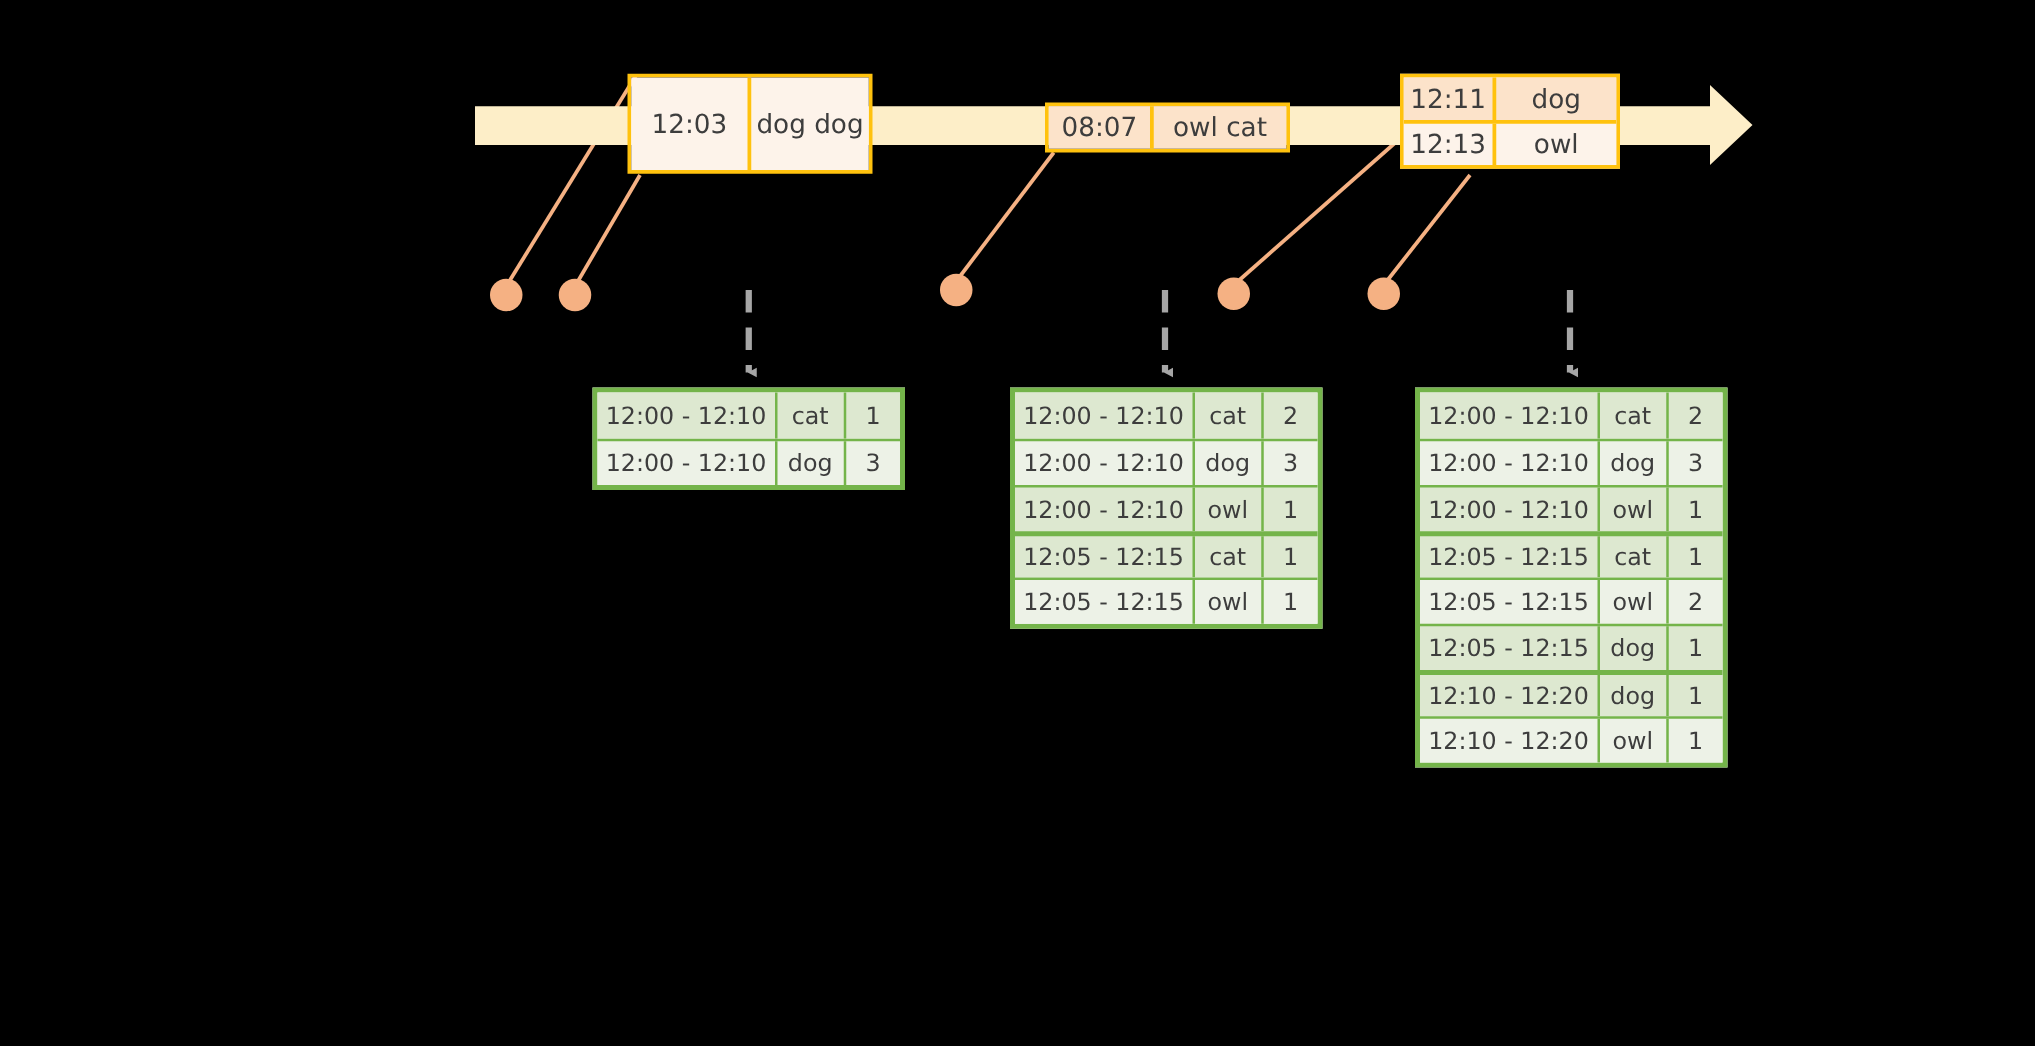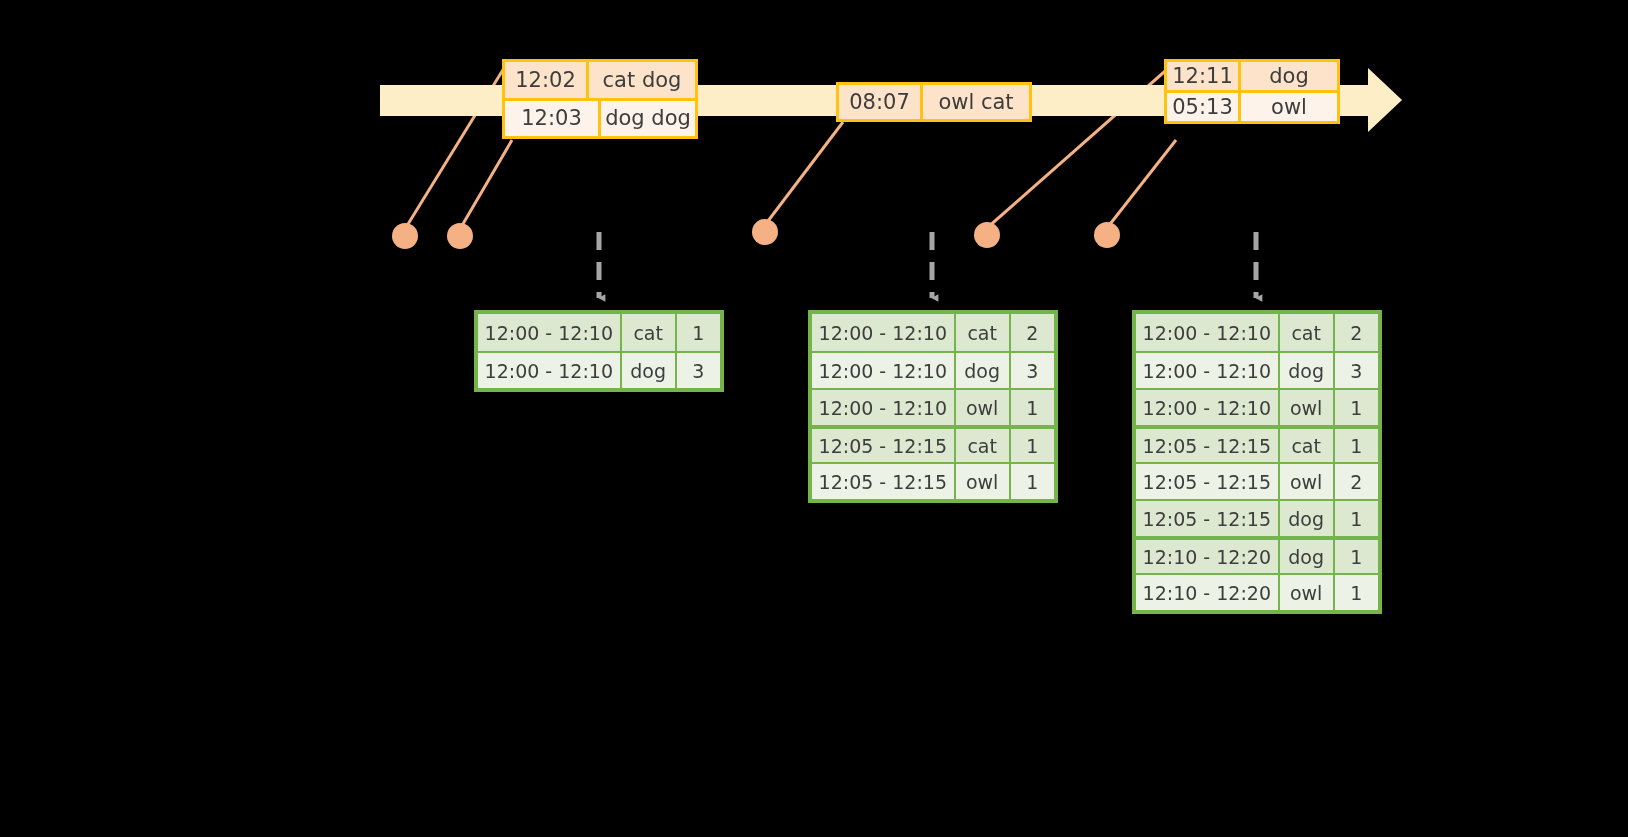--- a/index.html
+++ b/index.html
@@ -158,42 +158,38 @@
         <line x1="932" y1="232" x2="932" y2="298" stroke="#a6a6a6" stroke-width="5" stroke-dasharray="18 12" marker-end="url(#grayhead)"></line>
         <line x1="1256" y1="232" x2="1256" y2="298" stroke="#a6a6a6" stroke-width="5" stroke-dasharray="18 12" marker-end="url(#grayhead)"></line>
       </g>
   </svg>
 
   <div class="timeline-bar" style="left: 380px; top: 85px; width: 990px; height: 31px;"></div>
   <div class="timeline-arrowhead" style="left: 1368px; top: 68px;"></div>
 
   <div id="event-boxes">
       <div class="event-box" style="left: 502px; top: 59px; width: 196px; height: 80px;">
-        <div class="event-row shaded">
-          <div class="event-time" style="width: 84px;">12:02</div>
-          <div class="event-words">cat dog</div>
-        </div>
         <div class="event-row plain">
           <div class="event-time" style="width: 96px;">12:03</div>
           <div class="event-words">dog dog</div>
         </div>
       </div>
       <div class="event-box" style="left: 836px; top: 82px; width: 196px; height: 40px;">
         <div class="event-row shaded">
           <div class="event-time" style="width: 84px;">08:07</div>
           <div class="event-words">owl cat</div>
         </div>
       </div>
-      <div class="event-box" style="left: 1164px; top: 59px; width: 176px; height: 65px;">
+      <div class="event-box" style="left: 1120px; top: 59px; width: 176px; height: 76px;">
         <div class="event-row shaded">
           <div class="event-time" style="width: 74px;">12:11</div>
           <div class="event-words">dog</div>
         </div>
         <div class="event-row plain">
-          <div class="event-time" style="width: 74px;">05:13</div>
+          <div class="event-time" style="width: 74px;">12:13</div>
           <div class="event-words">owl</div>
         </div>
       </div>
     </div>
   <div id="dots">
       <div class="dot" style="left: 392px; top: 223px;"></div>
       <div class="dot" style="left: 447px; top: 223px;"></div>
       <div class="dot" style="left: 752px; top: 219px;"></div>
       <div class="dot" style="left: 974px; top: 222px;"></div>
       <div class="dot" style="left: 1094px; top: 222px;"></div>

